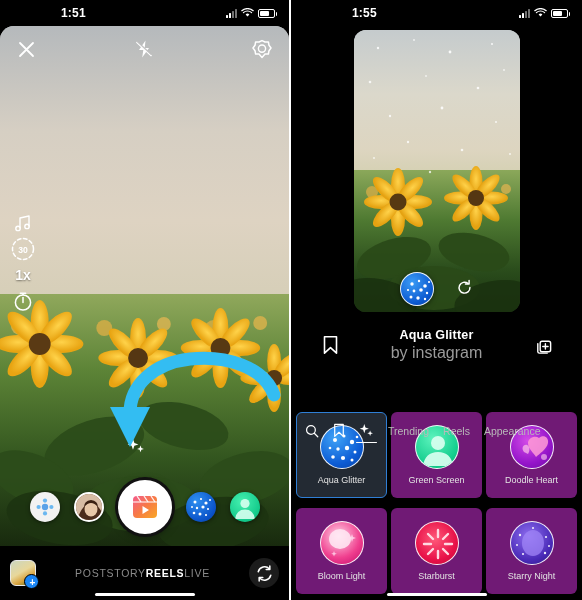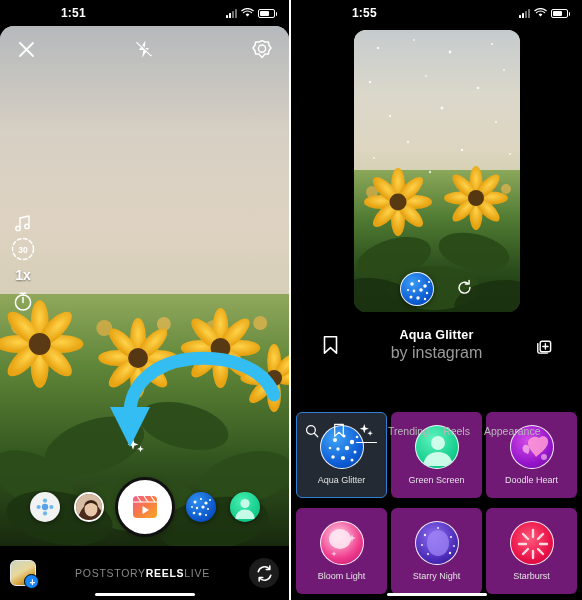--- a/index.html
+++ b/index.html
@@ -645,51 +645,51 @@
           <svg width="44" height="44" viewBox="0 0 44 44">
             <ellipse cx="19" cy="17" rx="11" ry="10" fill="#ffeaf4" opacity=".85"></ellipse>
             <path d="M31 12 L32 15 L35 16 L32 17 L31 20 L30 17 L27 16 L30 15 Z" fill="#ffdcef" opacity=".85"></path>
             <path d="M13 29 L13.8 31 L15.8 31.8 L13.8 32.6 L13 34.6 L12.2 32.6 L10.2 31.8 L12.2 31 Z" fill="#ffdcef" opacity=".8"></path>
           </svg>
         </span>
         <span class="cname">Bloom Light</span>
       </div>
 
       <div class="card">
+        <span class="bubble b-star">
+          <svg width="44" height="44" viewBox="0 0 44 44">
+            <g stroke="#ffd9e2" stroke-width="2.4" stroke-linecap="round">
+              <path d="M22 8 V15"></path>
+                <path d="M22 29 V36"></path>
+                <path d="M8 22 H15"></path>
+                <path d="M29 22 H36"></path>
+              <path d="M12 12 L17 17"></path>
+                <path d="M27 27 L32 32"></path>
+                <path d="M32 12 L27 17"></path>
+                <path d="M17 27 L12 32"></path>
+            </g>
+          </svg>
+        </span>
+        <span class="cname">Starburst</span>
+      </div>
+
+      <div class="card">
         <span class="bubble b-night">
           <svg width="44" height="44" viewBox="0 0 44 44">
             <ellipse cx="22" cy="21" rx="11" ry="13" fill="#9f84f5" opacity=".75"></ellipse>
             <g fill="#ffffff" opacity=".9">
               <circle cx="9" cy="13" r="1.2"></circle>
                 <circle cx="35" cy="15" r="1.1"></circle>
                 <circle cx="12" cy="32" r="1.1"></circle>
               <circle cx="34" cy="31" r="1.2"></circle>
                 <circle cx="22" cy="6" r="1"></circle>
                 <circle cx="6" cy="23" r="1"></circle>
               <circle cx="38" cy="24" r="1"></circle>
             </g>
           </svg>
         </span>
         <span class="cname">Starry Night</span>
       </div>
-
-      <div class="card">
-        <span class="bubble b-star">
-          <svg width="44" height="44" viewBox="0 0 44 44">
-            <g stroke="#ffd9e2" stroke-width="2.4" stroke-linecap="round">
-              <path d="M22 8 V15"></path>
-                <path d="M22 29 V36"></path>
-                <path d="M8 22 H15"></path>
-                <path d="M29 22 H36"></path>
-              <path d="M12 12 L17 17"></path>
-                <path d="M27 27 L32 32"></path>
-                <path d="M32 12 L27 17"></path>
-                <path d="M17 27 L12 32"></path>
-            </g>
-          </svg>
-        </span>
-        <span class="cname">Starburst</span>
-      </div>
     </div>
 
     <div class="home-r"></div>
   </div>
 </div>
 
 </body></html>

